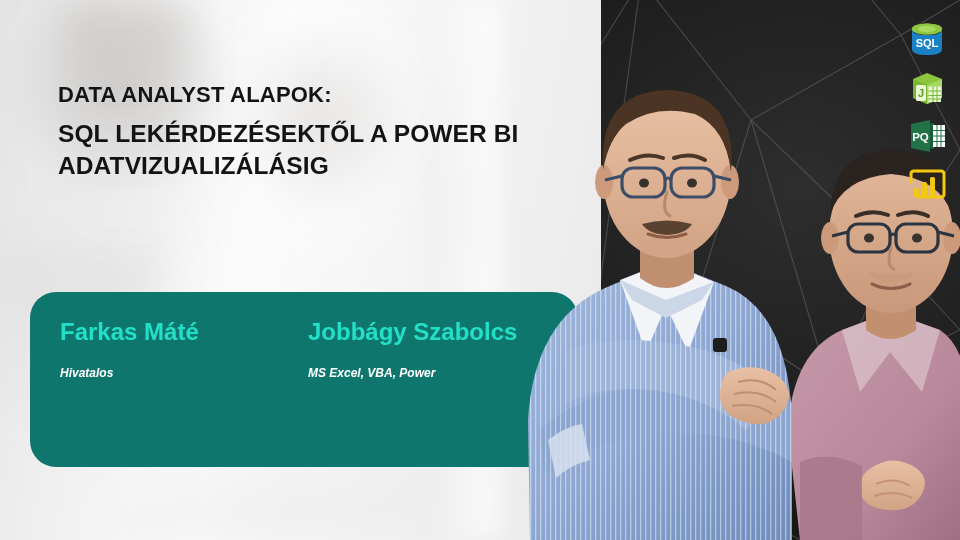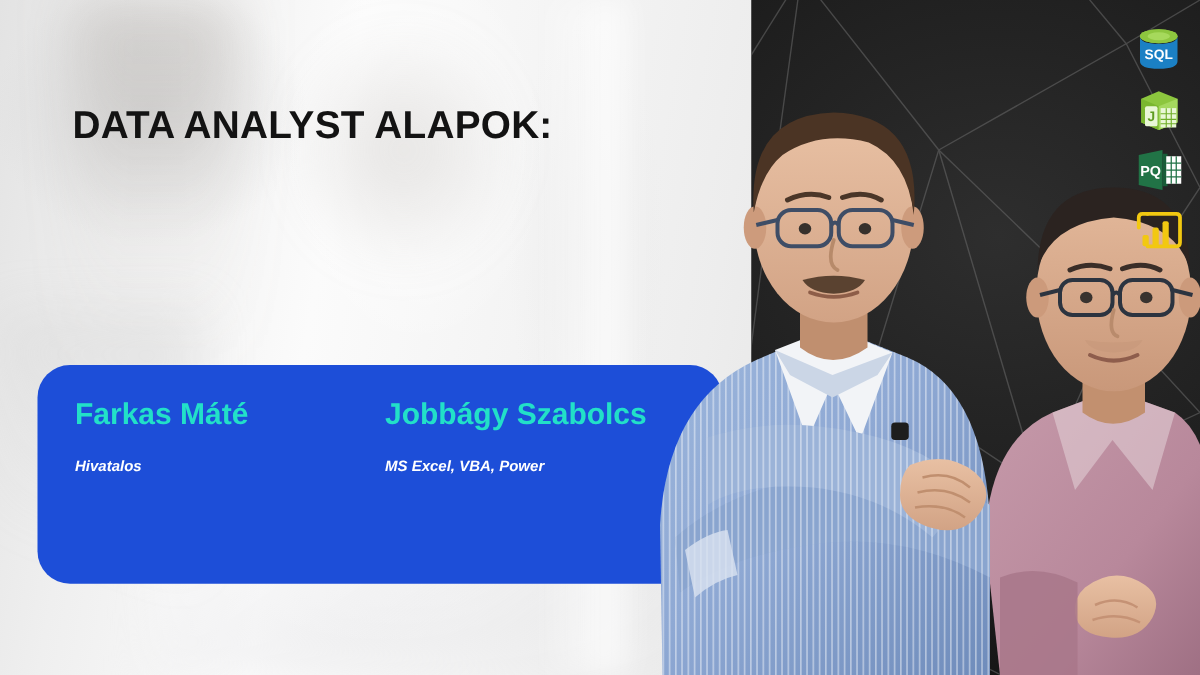--- a/index.html
+++ b/index.html
@@ -74,42 +74,42 @@
   .bg-dark svg { position: absolute; inset: 0; width: 100%; height: 100%; }
 
   
   .title-block {
     position: absolute;
     left: 58px; top: 84px;
     width: 530px;
     color: #131313;
   }
   .title-main {
-    font-size: 31px;
+    font-size: 22px;
     font-weight: 800;
     letter-spacing: 0.2px;
     line-height: 1.0;
     margin: 0 0 12px 0;
     white-space: nowrap;
   }
   .title-sub-line {
     font-size: 24.5px;
     font-weight: 800;
     letter-spacing: 0.1px;
     line-height: 1.32;
     margin: 0;
     white-space: nowrap;
   }
 
   
   .presenter-card {
     position: absolute;
     left: 30px; top: 292px;
     width: 548px; height: 175px;
-    background: #1d4ed8;
+    background: #0f766e;
     border-radius: 26px;
     overflow: hidden;
   }
   .presenter-cols {
     position: absolute;
     left: 30px; top: 26px;
     display: flex;
     gap: 40px;
   }
   .presenter {
@@ -179,20 +179,22 @@
         <path d="M 10 200 L -20 430"></path>
         <path d="M 300 35 L 359 0"></path>
         <path d="M 60 470 L 200 540"></path>
         <path d="M 95 300 L 60 470 L -20 430"></path>
       </g>
     </svg>
   </div>
 
   <div class="title-block">
     <h1 class="title-main">DATA ANALYST ALAPOK:</h1>
+    <h2 class="title-sub-line">SQL LEKÉRDEZÉSEKTŐL A POWER BI</h2>
+    <h2 class="title-sub-line">ADATVIZUALIZÁLÁSIG</h2>
   </div>
 
   <div class="presenter-card">
     <div class="presenter-cols">
 
       <div class="presenter">
         <div class="presenter-name">Farkas Máté</div>
         <div class="presenter-role">Hivatalos</div>
       </div>
 

